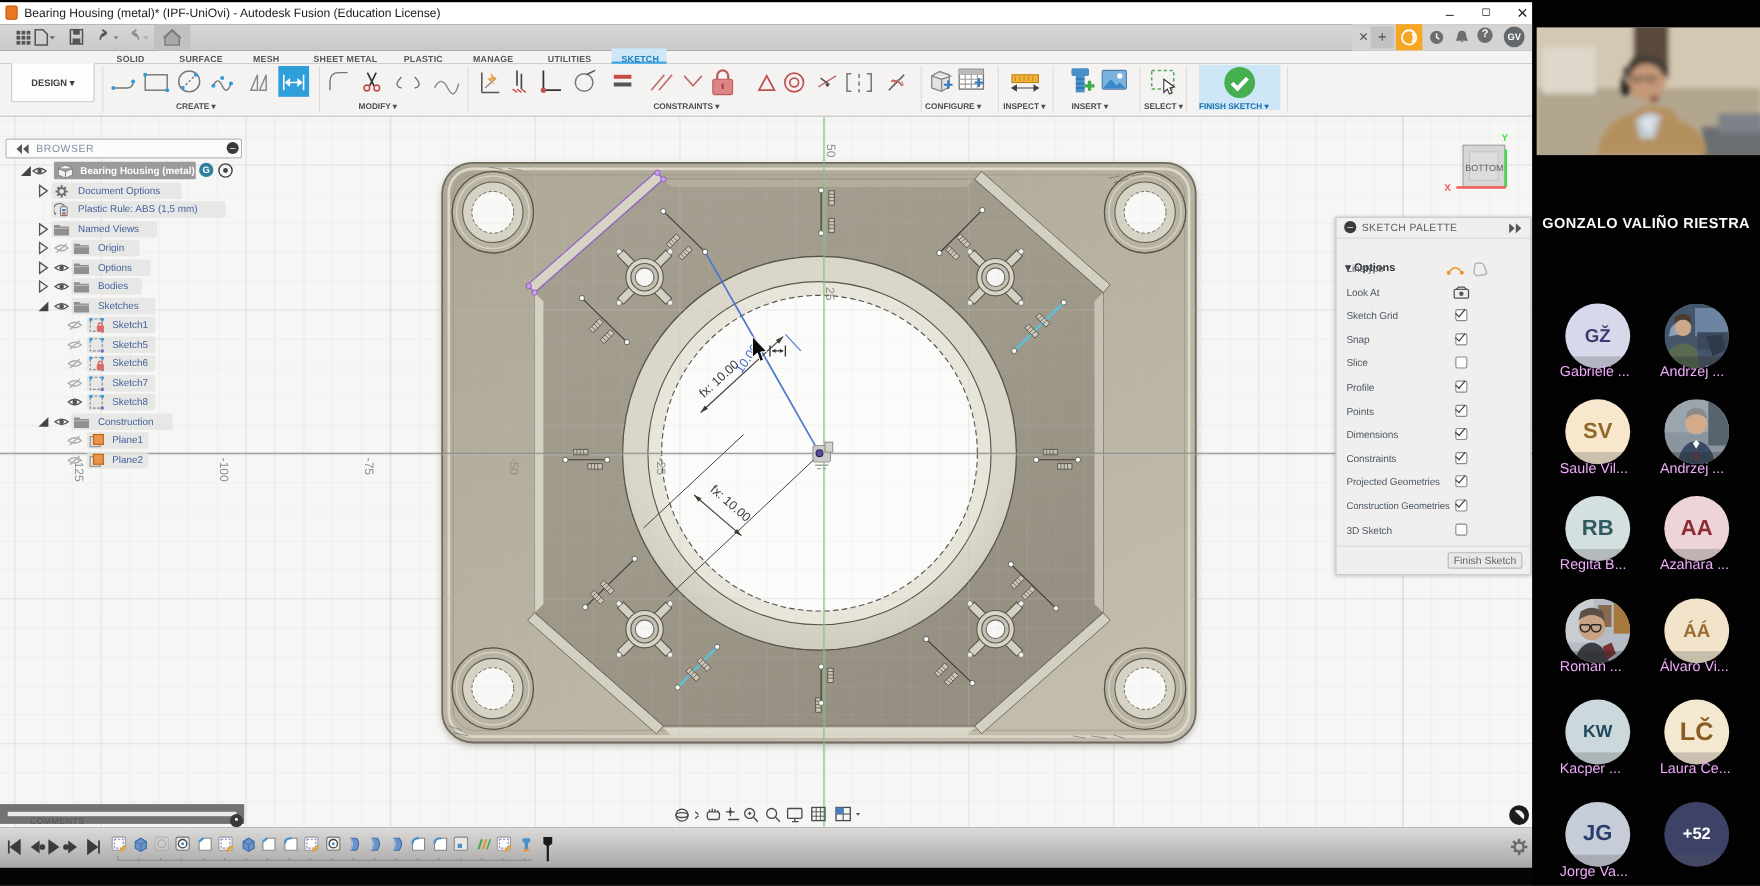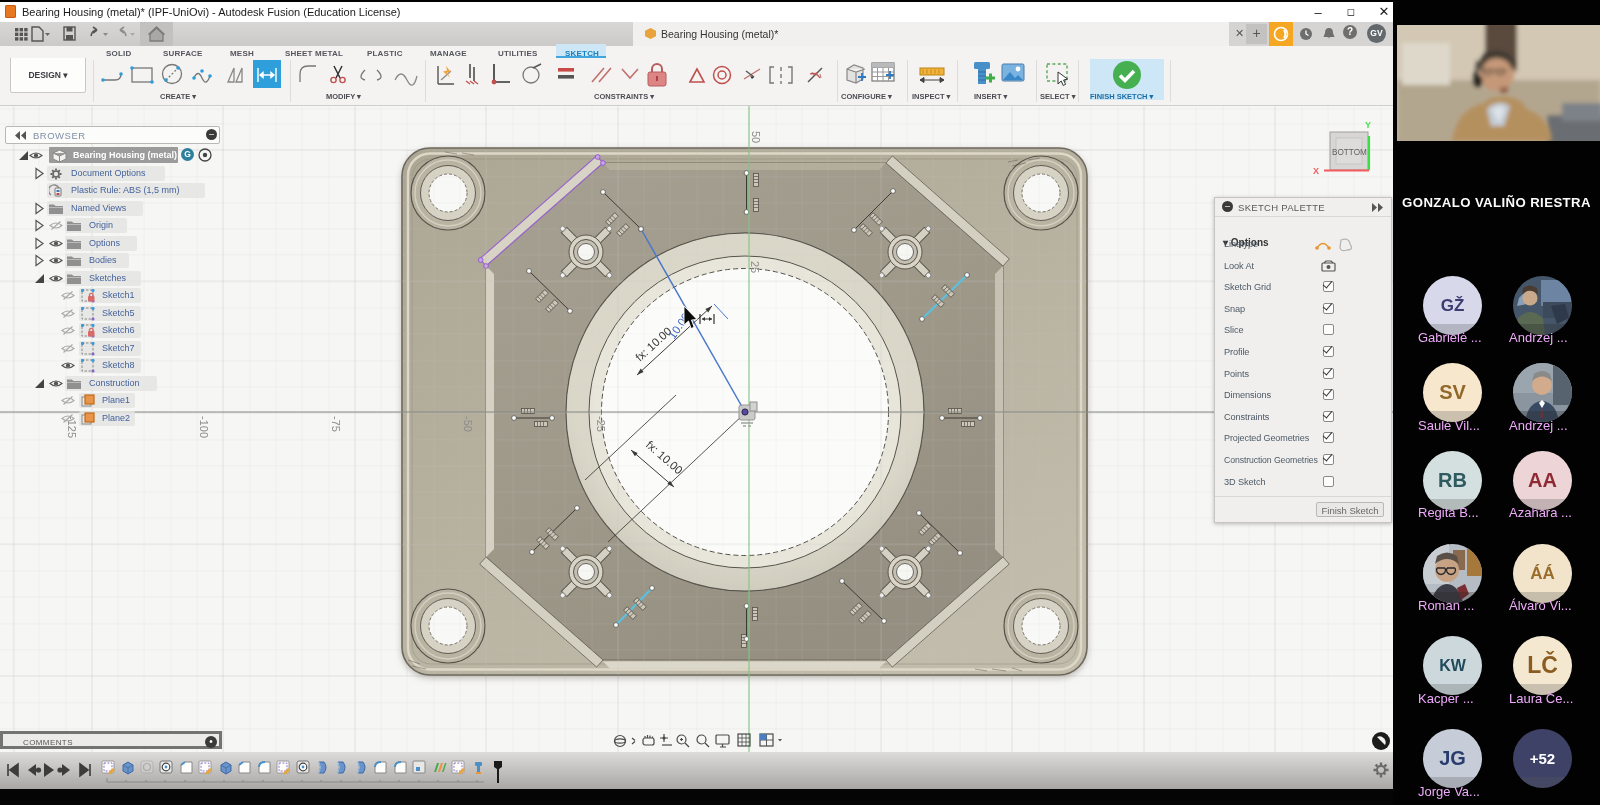--- a/index.html
+++ b/index.html
@@ -33,21 +33,21 @@
 .brow{position:relative;height:17.5px;white-space:nowrap}
 .brow .hl{position:absolute;top:1px;height:15px;background:rgba(228,228,226,.85);border-radius:2px}
 .brow span{position:absolute;top:3px}
 
 #palette{position:absolute;left:1214px;top:91px;width:178px;height:326px;background:#f0efee;border:1px solid #c6c5c4;box-shadow:0 1px 4px rgba(0,0,0,.25);font-size:9.5px;color:#4d5a66}
 .prow{position:relative;height:21.6px}
 .prow .pl{position:absolute;left:9px;top:5px;font-size:9.2px;letter-spacing:-.1px;white-space:nowrap}
 .cb{position:absolute;left:108px;top:4px;width:11px;height:11px;border:1px solid #8a8a8a;border-radius:2px;background:#fdfdfd}
 .cb.on::after{content:"";position:absolute;left:1px;top:-3px;width:4px;height:8px;border:solid #333;border-width:0 1.6px 1.6px 0;transform:rotate(40deg)}
 
-#comments{position:absolute;left:0px;top:625px;width:222px;height:18px;background:#eceBea;border:3px solid #737373;font-size:8px;color:#555}
+#comments{position:absolute;left:0px;top:625px;width:222px;height:18px;background:#eceBea;border:7px solid #737373;font-size:8px;color:#555}
 #navbar{position:absolute;left:612px;top:627px;width:180px;height:16px}
 #timeline{position:absolute;left:0;top:752px;width:1393px;height:37px;background:linear-gradient(#dcdbda,#a8a7a6)}
 #blackbar{position:absolute;left:0;top:789px;width:1600px;height:16px;background:#050505}
 
 #sidebar{position:absolute;left:1393px;top:0;width:207px;height:805px;background:#020202}
 #video{position:absolute;left:4px;top:25px;width:203px;height:116px;overflow:hidden;background:#b9ab93}
 #vname{position:absolute;left:0;top:195px;width:207px;text-align:center;color:#fbfbfb;font-size:13.2px;font-weight:bold;letter-spacing:.4px}
 .av{position:absolute;width:59px;height:59px;border-radius:50%;text-align:center;font-weight:bold;font-size:20px;line-height:59px;overflow:hidden}
 .avl{position:absolute;width:92px;color:#f0abfc;font-size:13px;white-space:nowrap;overflow:hidden}
 </style></head>
@@ -102,24 +102,20 @@
       </svg>
  <svg width="15" height="15" style="position:absolute;left:70px;top:5px">
         <circle cx="7" cy="7" r="6" fill="#6e6e6e"></circle>
         <path d="M7 3.5 V7 l2.5 1.5" stroke="#fff" stroke-width="1.3" fill="none"></path>
       </svg>
  <svg width="15" height="15" style="position:absolute;left:93px;top:5px">
         <path d="M7 1 q4 0 4 5 l1.5 4 h-11 l1.5 -4 q0 -5 4 -5 z M5.5 10.5 a1.8 1.8 0 0 0 3 0" fill="#6e6e6e"></path>
       </svg>
  <span style="position:absolute;left:114px;top:3px;width:14px;height:14px;background:#6e6e6e;border-radius:50%;color:#fff;font-size:10px;font-weight:bold;text-align:center;line-height:14px">?</span>
  <span style="position:absolute;left:138px;top:2px;width:19px;height:19px;background:#63686c;border-radius:50%;color:#fff;font-size:8.5px;font-weight:bold;text-align:center;line-height:19px">GV</span>
-</div>
-<div id="doctab">
- <div class="cube"></div>
- <div style="position:absolute;left:28px;top:6px">Bearing Housing (metal)*</div>
 </div>
 <div id="ribbon">
  <div style="position:absolute;left:10px;top:-3px;width:76px;height:38px;background:#fdfdfc;border:1px solid #c9c8c7;border-radius:2px;text-align:center;font-size:8.5px;font-weight:bold;color:#3c3c44;line-height:38px">DESIGN ▾</div>
  <div style="position:absolute;left:1090px;top:1px;width:74px;height:41px;background:#cde7f7"></div>
  <div class="sep" style="left:93px"></div>
       <div class="sep" style="left:290px"></div>
       <div class="sep" style="left:425px"></div>
       <div class="sep" style="left:837px"></div>
       <div class="sep" style="left:907px"></div>
       <div class="sep" style="left:957px"></div>

